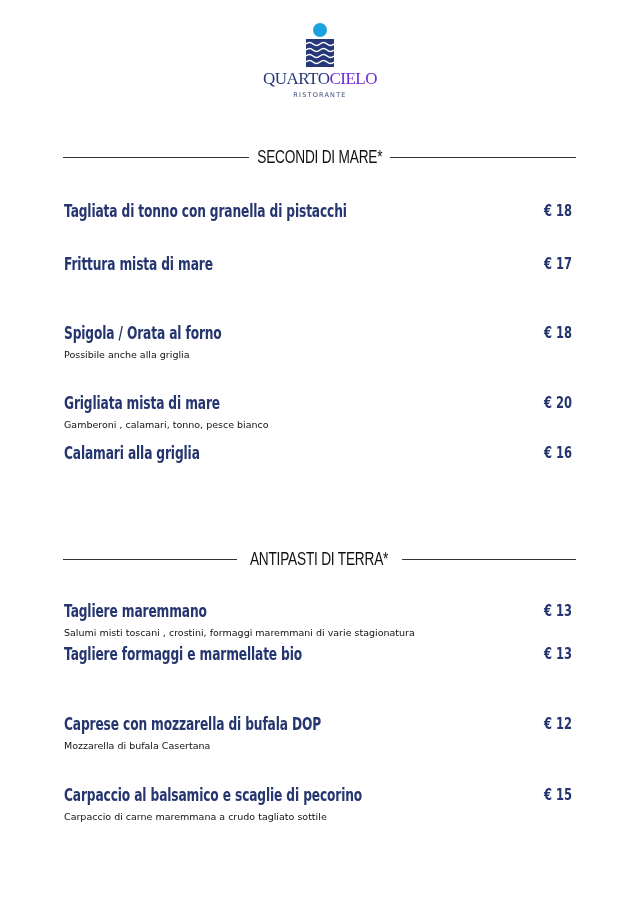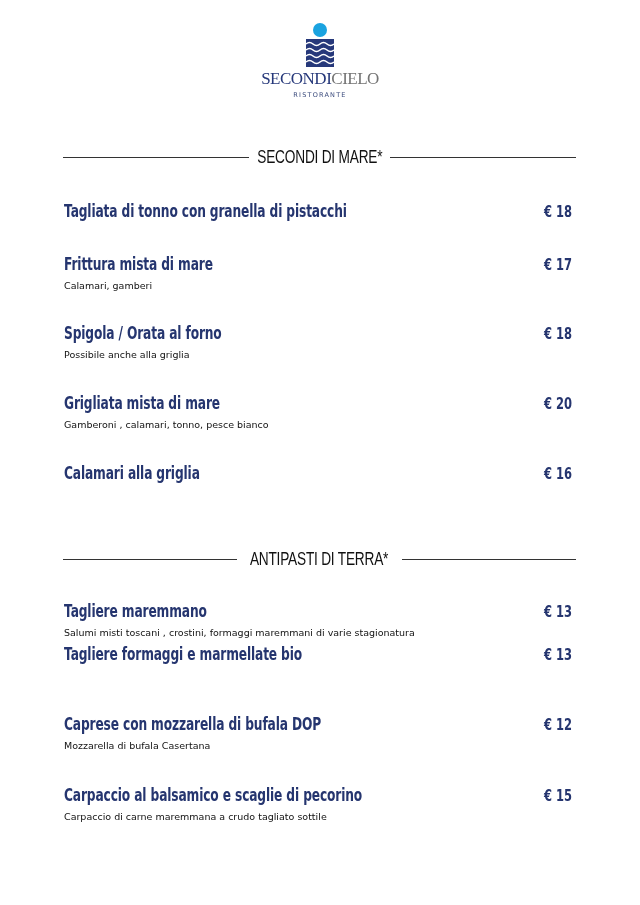--- a/index.html
+++ b/index.html
@@ -28,21 +28,21 @@
       height: 46px;
     }
     .logo-name {
       margin-top: 2px;
       font-family: "Liberation Serif", serif;
       font-size: 17px;
       letter-spacing: -0.5px;
       line-height: 18px;
     }
     .logo-name .q { color: #26387a; }
-    .logo-name .c { color: #737373; }
+    .logo-name .c { color: #6d28d9; }
     .logo-sub {
       margin-top: 3px;
       font-family: "DejaVu Sans", sans-serif;
       font-size: 6.5px;
       letter-spacing: 1.2px;
       color: #3a4a7c;
       text-align: center;
     }
     .section-header {
       position: absolute;
@@ -71,21 +71,21 @@
     .sec2 { top: 547px; }
     .sec2 .title { margin: 0 -24px; }
     .item {
       position: absolute;
       left: 64px;
       width: 508px;
     }
     .item-row {
       display: flex;
       justify-content: space-between;
-      align-items: center;
+      align-items: flex-start;
     }
     .item-name {
       font-family: "DejaVu Sans", sans-serif;
       font-weight: bold;
       font-size: 17px;
       color: #25356f;
       transform-origin: left center;
       transform: scaleX(0.72);
       white-space: nowrap;
       letter-spacing: -0.2px;
@@ -115,21 +115,21 @@
     <circle cx="20" cy="8" r="7" fill="#1aa3e0"></circle>
     <rect x="6" y="17" width="28" height="28" fill="#26387a"></rect>
     <g fill="none" stroke="#ffffff" stroke-width="1.6">
       <path d="M6 22 q3.5 -3 7 0 t7 0 t7 0 t7 0"></path>
       <path d="M6 28 q3.5 -3 7 0 t7 0 t7 0 t7 0"></path>
       <path d="M6 34 q3.5 -3 7 0 t7 0 t7 0 t7 0"></path>
       <path d="M6 40 q3.5 -3 7 0 t7 0 t7 0 t7 0"></path>
     </g>
   </svg>
   <div class="logo-name">
-    <span class="q">SECONDI</span><span class="c">CIELO</span>
+    <span class="q">QUARTO</span><span class="c">CIELO</span>
   </div>
   <div class="logo-sub">RISTORANTE</div>
 </div>
 
 <div class="section-header sec1">
   <div class="rule"></div>
   <div class="title">SECONDI DI MARE*</div>
   <div class="rule"></div>
 </div>
 
@@ -138,40 +138,39 @@
     <span class="item-name">Tagliata di tonno con granella di pistacchi</span>
     <span class="item-price">€ 18</span>
   </div>
 </div>
 
 <div class="item" style="top:254px">
   <div class="item-row">
     <span class="item-name">Frittura mista di mare</span>
     <span class="item-price">€ 17</span>
   </div>
-  <div class="item-desc">Calamari, gamberi</div>
 </div>
 
 <div class="item" style="top:323px">
   <div class="item-row">
     <span class="item-name">Spigola / Orata al forno</span>
     <span class="item-price">€ 18</span>
   </div>
   <div class="item-desc">Possibile anche alla griglia</div>
 </div>
 
 <div class="item" style="top:393px">
   <div class="item-row">
     <span class="item-name">Grigliata mista di mare</span>
     <span class="item-price">€ 20</span>
   </div>
   <div class="item-desc">Gamberoni , calamari, tonno, pesce bianco</div>
 </div>
 
-<div class="item" style="top:463px">
+<div class="item" style="top:443px">
   <div class="item-row">
     <span class="item-name">Calamari alla griglia</span>
     <span class="item-price">€ 16</span>
   </div>
 </div>
 
 <div class="section-header sec2">
   <div class="rule"></div>
   <div class="title">ANTIPASTI DI TERRA*</div>
   <div class="rule"></div>

